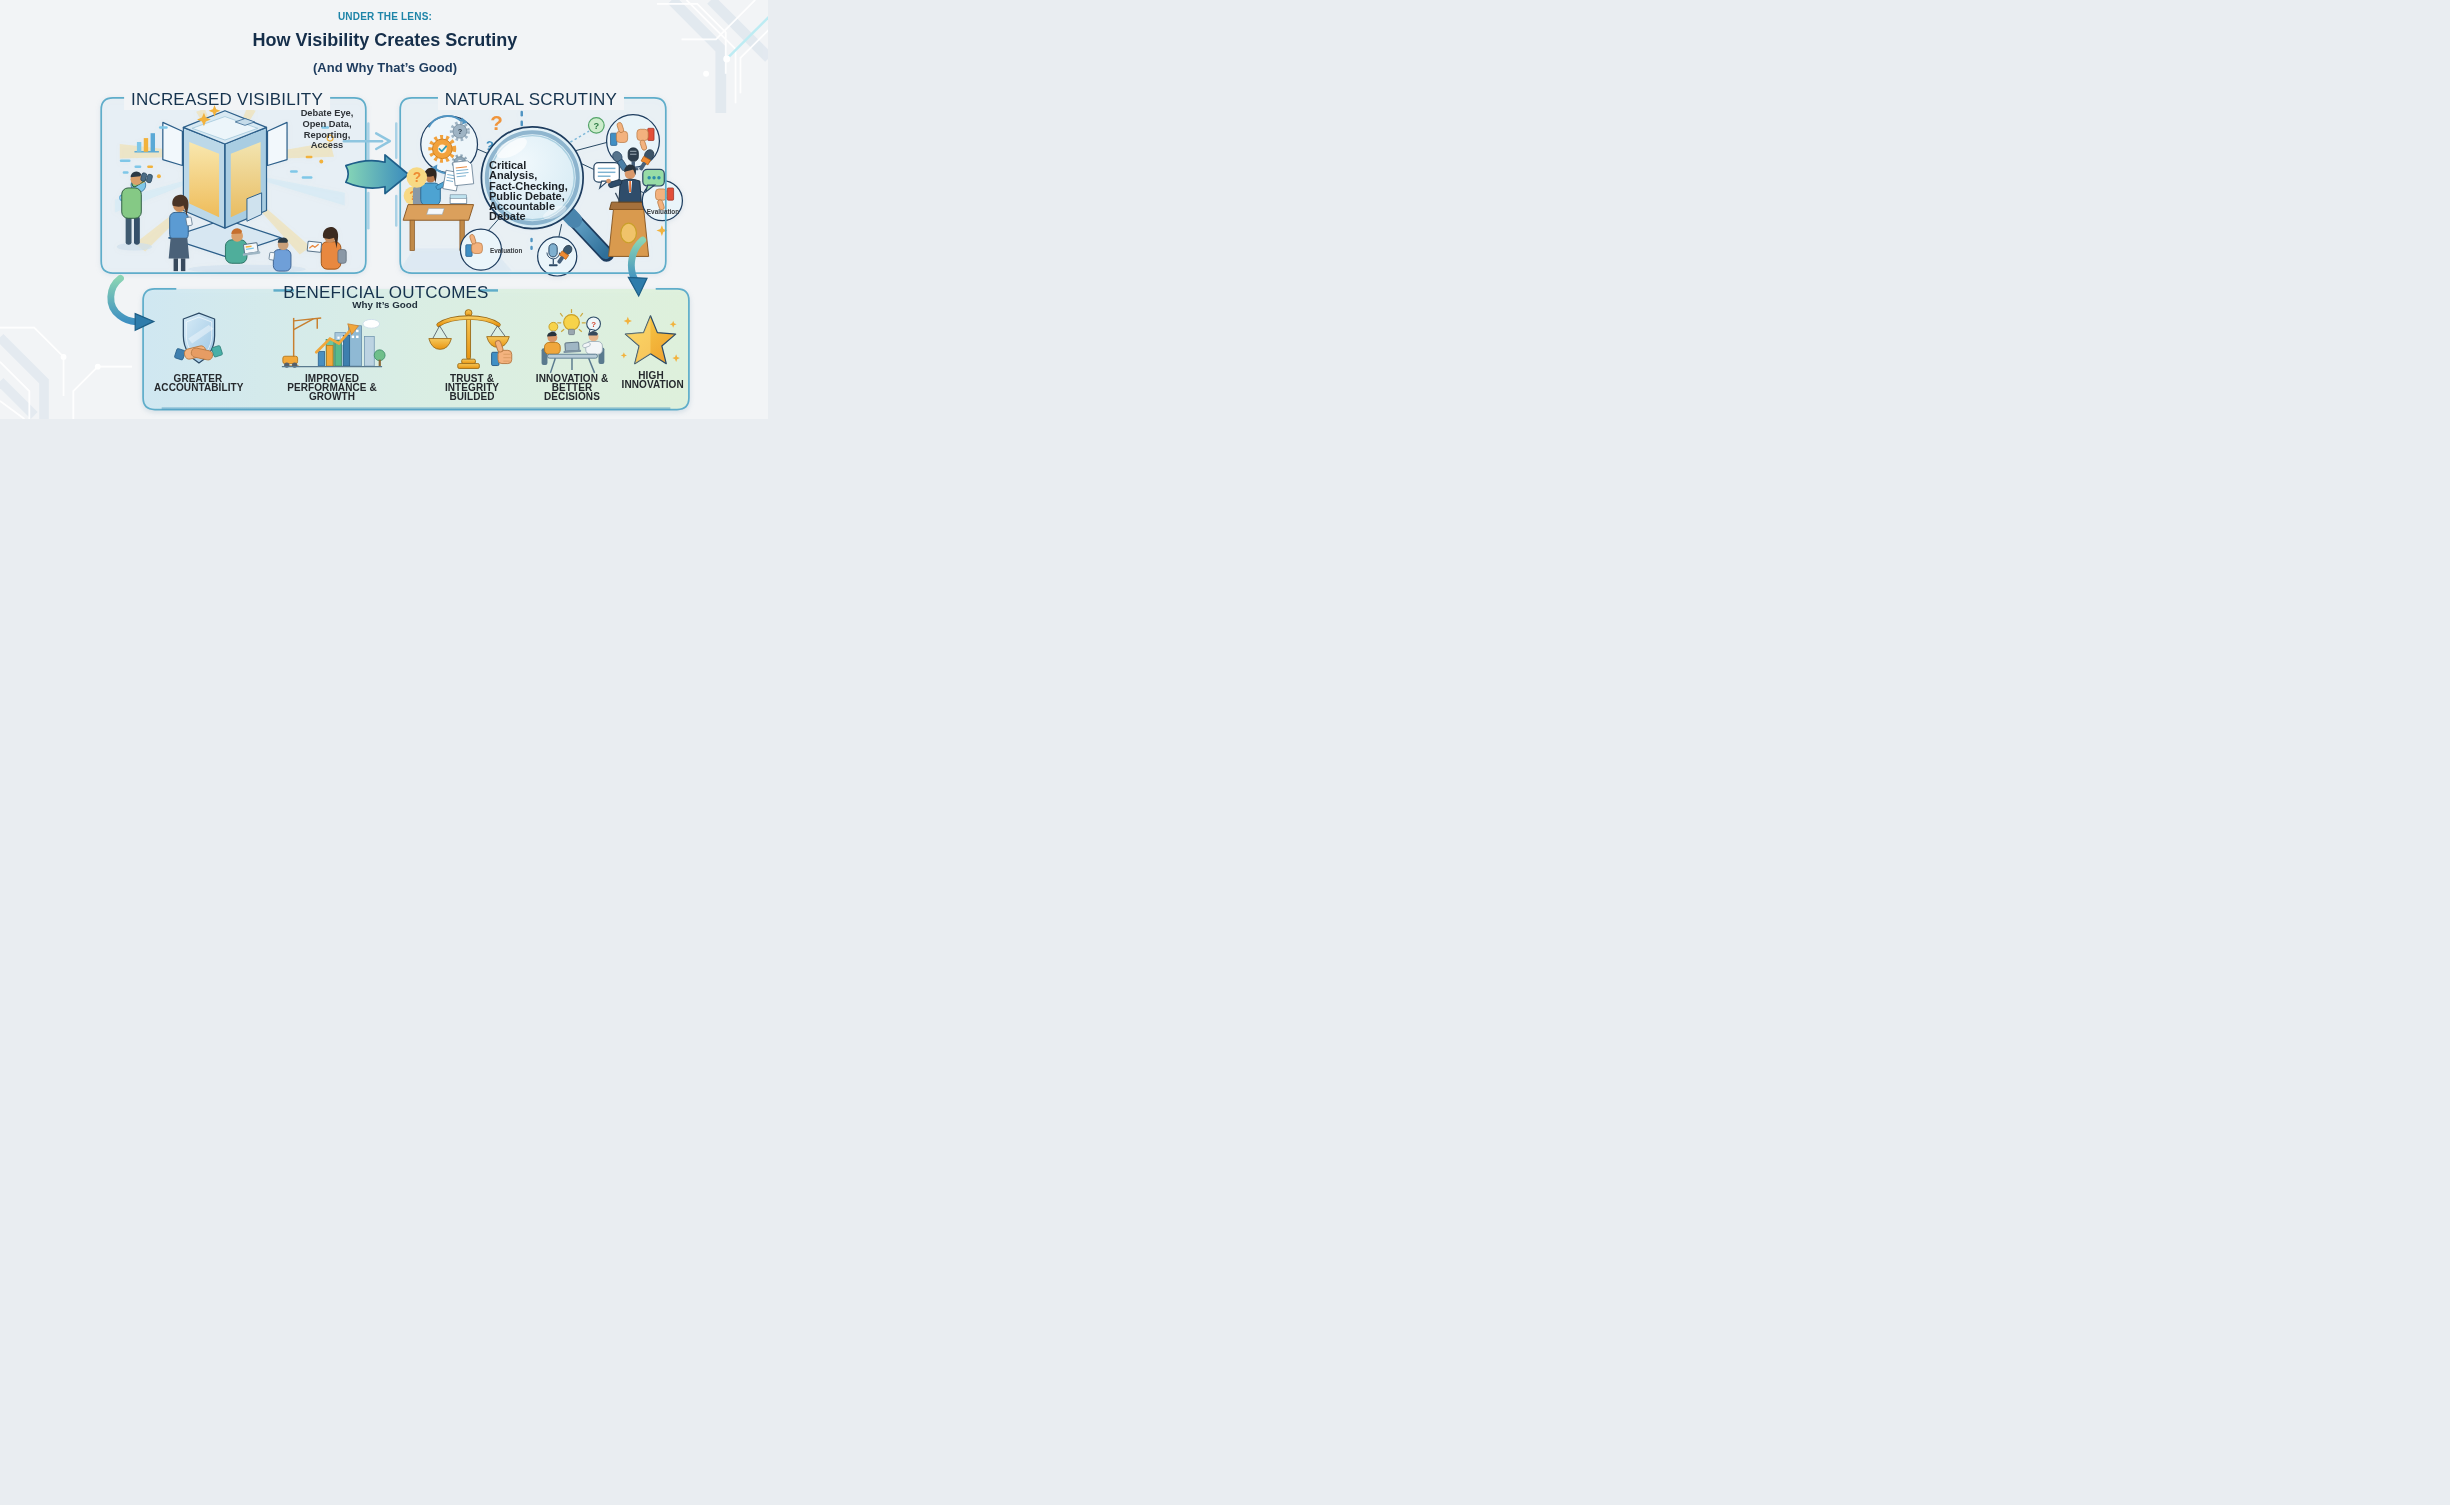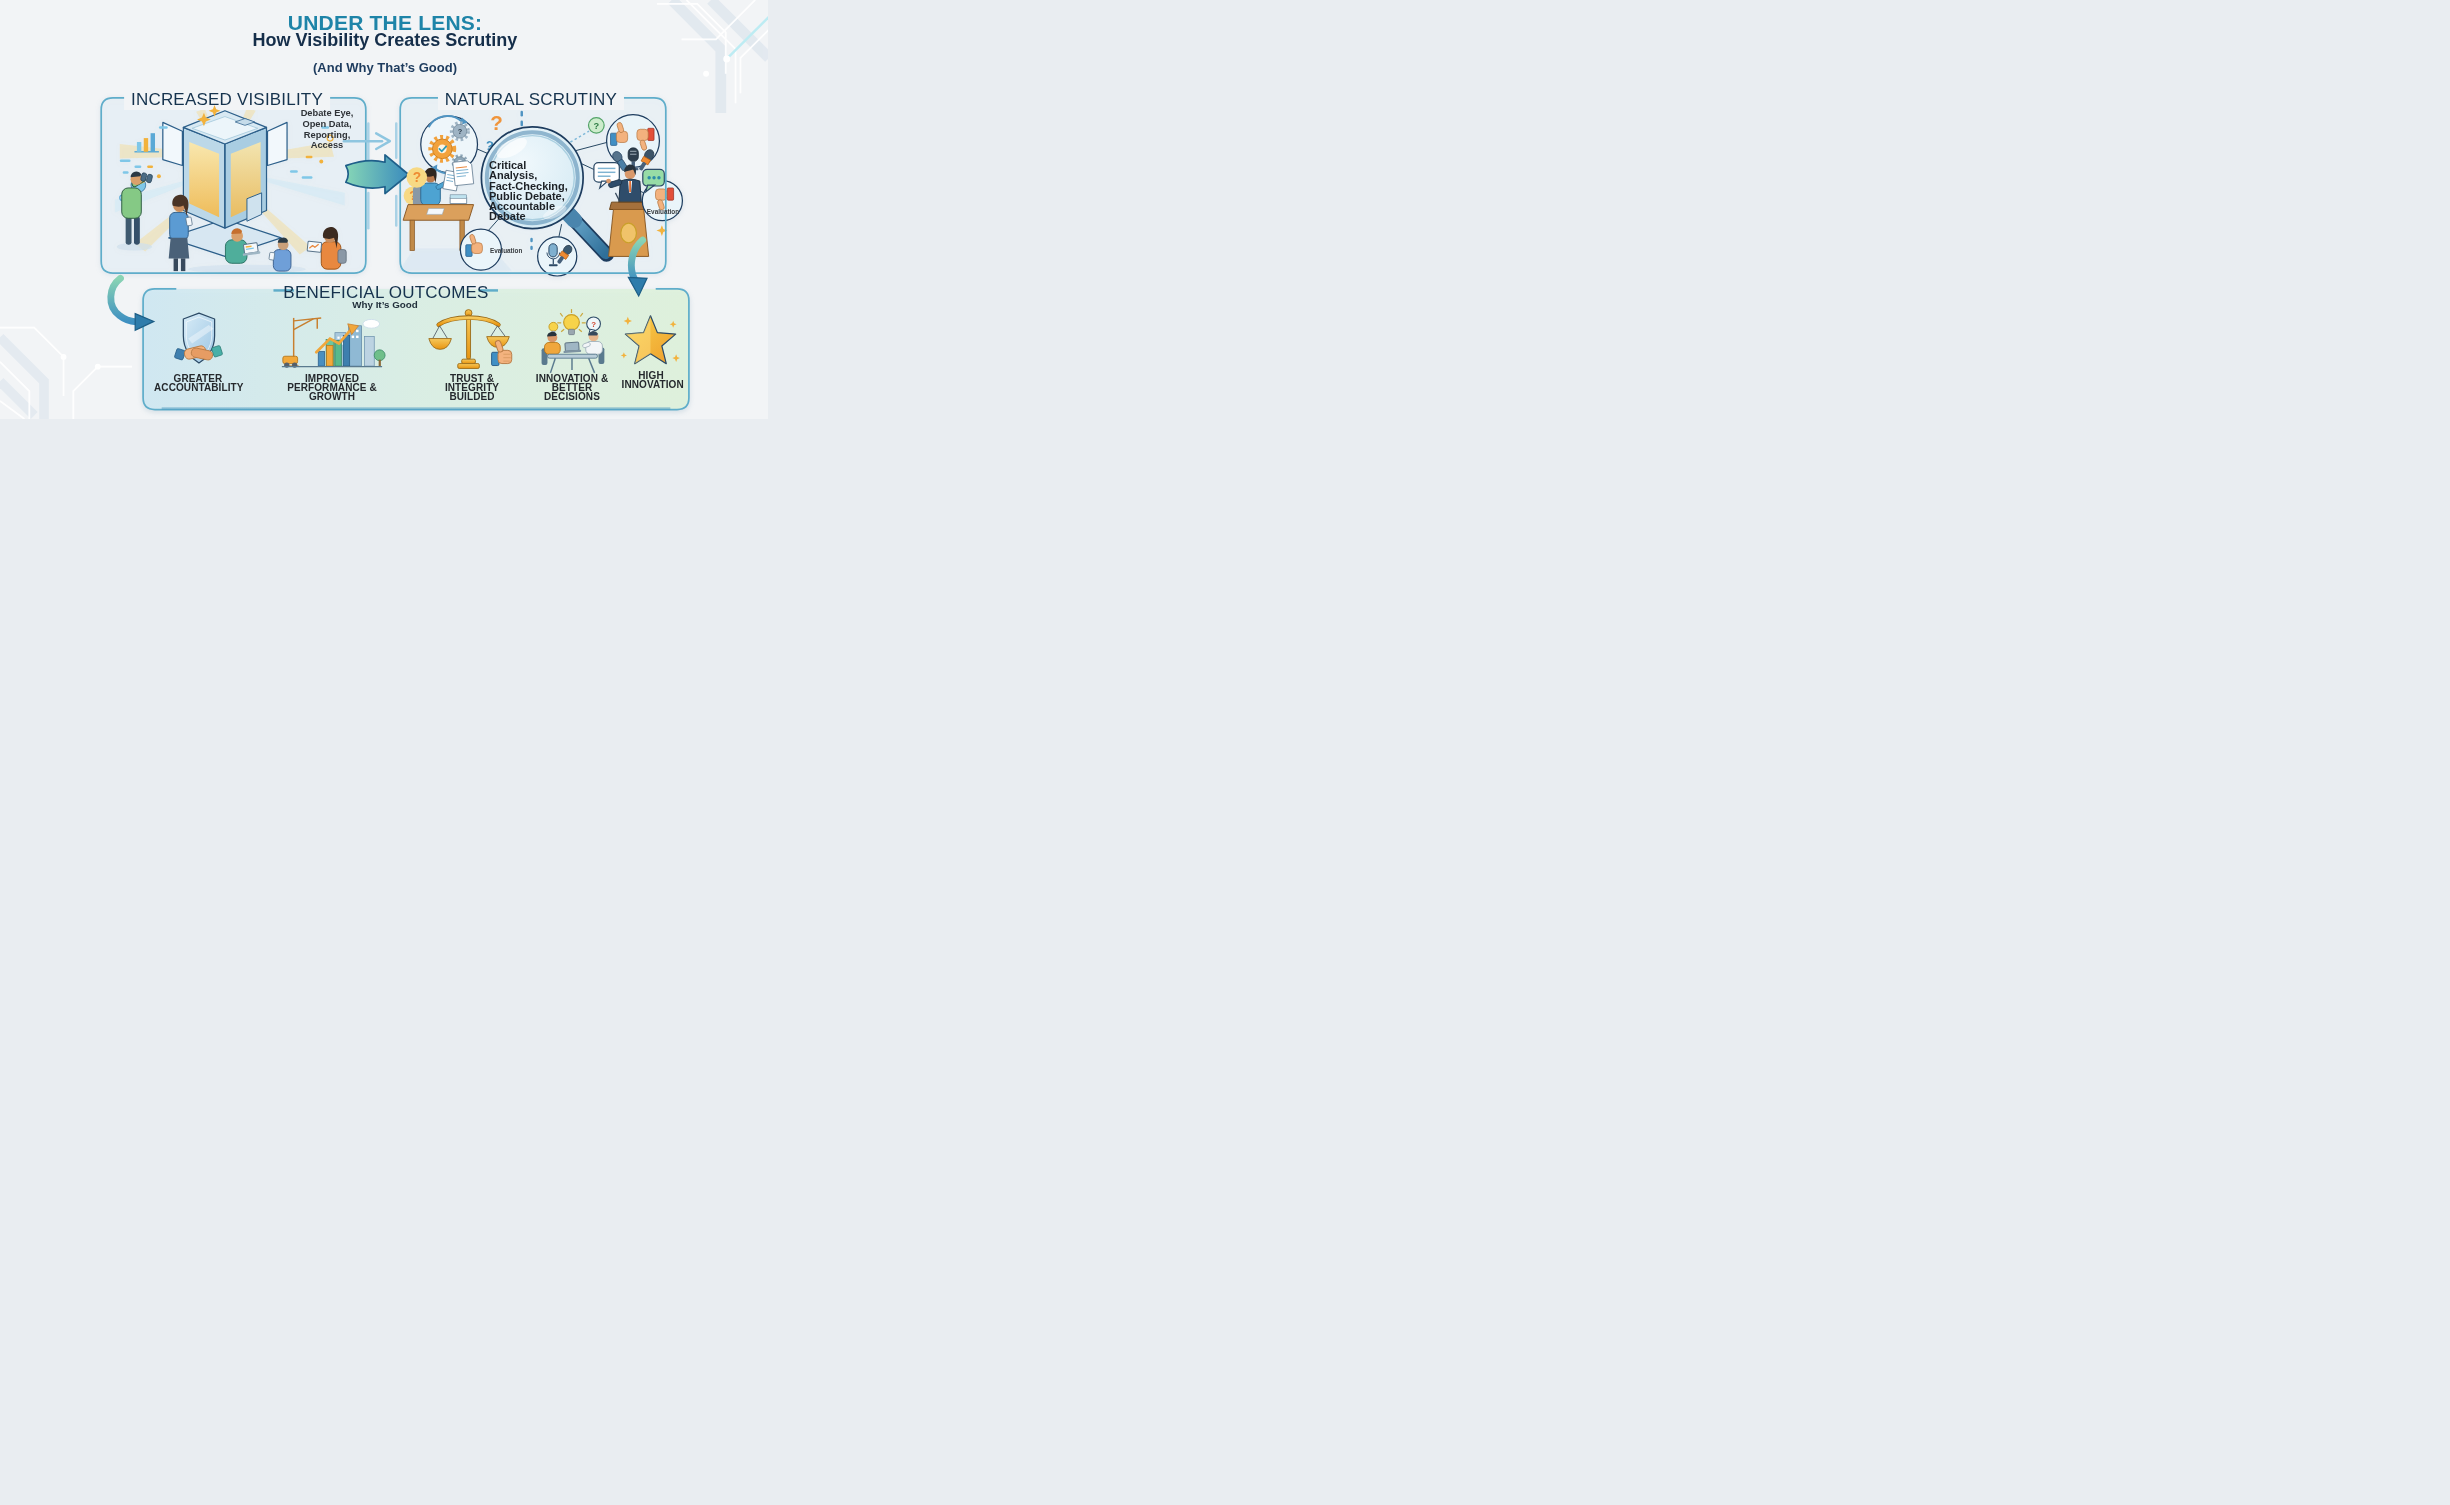--- a/index.html
+++ b/index.html
@@ -1,21 +1,21 @@
 <!DOCTYPE html>
 <html style="font-size:7.8px"><head>
 <meta charset="utf-8">
 <style>
   html,body{margin:0;padding:0;background:#e9edf1;}
   .canvas{position:relative;width:768px;height:419px;background:#f2f4f6;overflow:hidden;
           font-family:"Liberation Sans",sans-serif;}
   .abs{position:absolute;}
   svg{overflow:visible;display:block;}
   .hdr{position:absolute;transform:translateX(-50%);white-space:nowrap;text-align:center;}
-  .kicker{font-size:21px;font-weight:800;letter-spacing:0.2px;color:#1e84a8;}
+  .kicker{font-size:10px;font-weight:800;letter-spacing:0.2px;color:#1e84a8;}
   .main-title{font-size:18px;font-weight:800;color:#152e4a;}
   .sub-title{font-size:13px;font-weight:700;color:#1d3b5e;}
   .box-title{font-size:17px;font-weight:400;letter-spacing:0.2px;color:#16334e;background:#f2f4f6;
              padding:0 6.9px;}
   .note{position:absolute;text-align:center;font-size:9.3px;font-weight:700;color:#2f3338;line-height:10.8px;}
   .lens-text{position:absolute;text-align:left;font-size:11px;font-weight:700;color:#1d2126;line-height:10.3px;}
   .eval-label{position:absolute;font-size:6.4px;font-weight:600;color:#383c40;}
   .outcome-label{position:absolute;transform:translateX(-50%);text-align:center;
                  font-size:10px;font-weight:700;color:#25292d;line-height:8.8px;letter-spacing:0.1px;}
   .subtitle{position:absolute;transform:translateX(-50%);font-size:9.8px;font-weight:700;color:#22303c;white-space:nowrap;}

